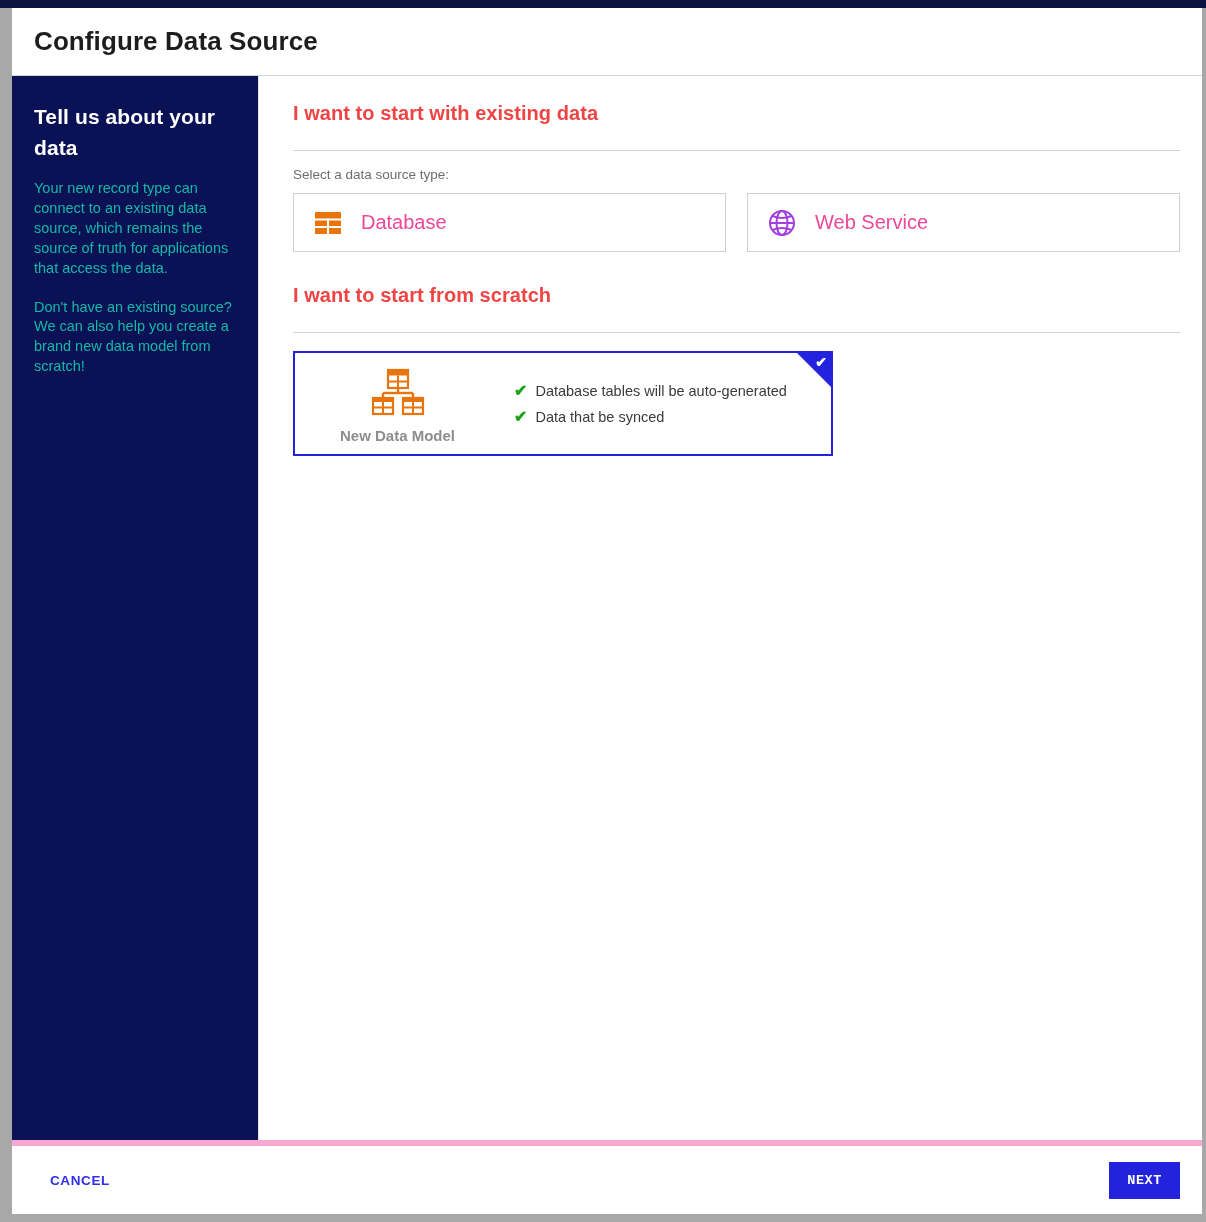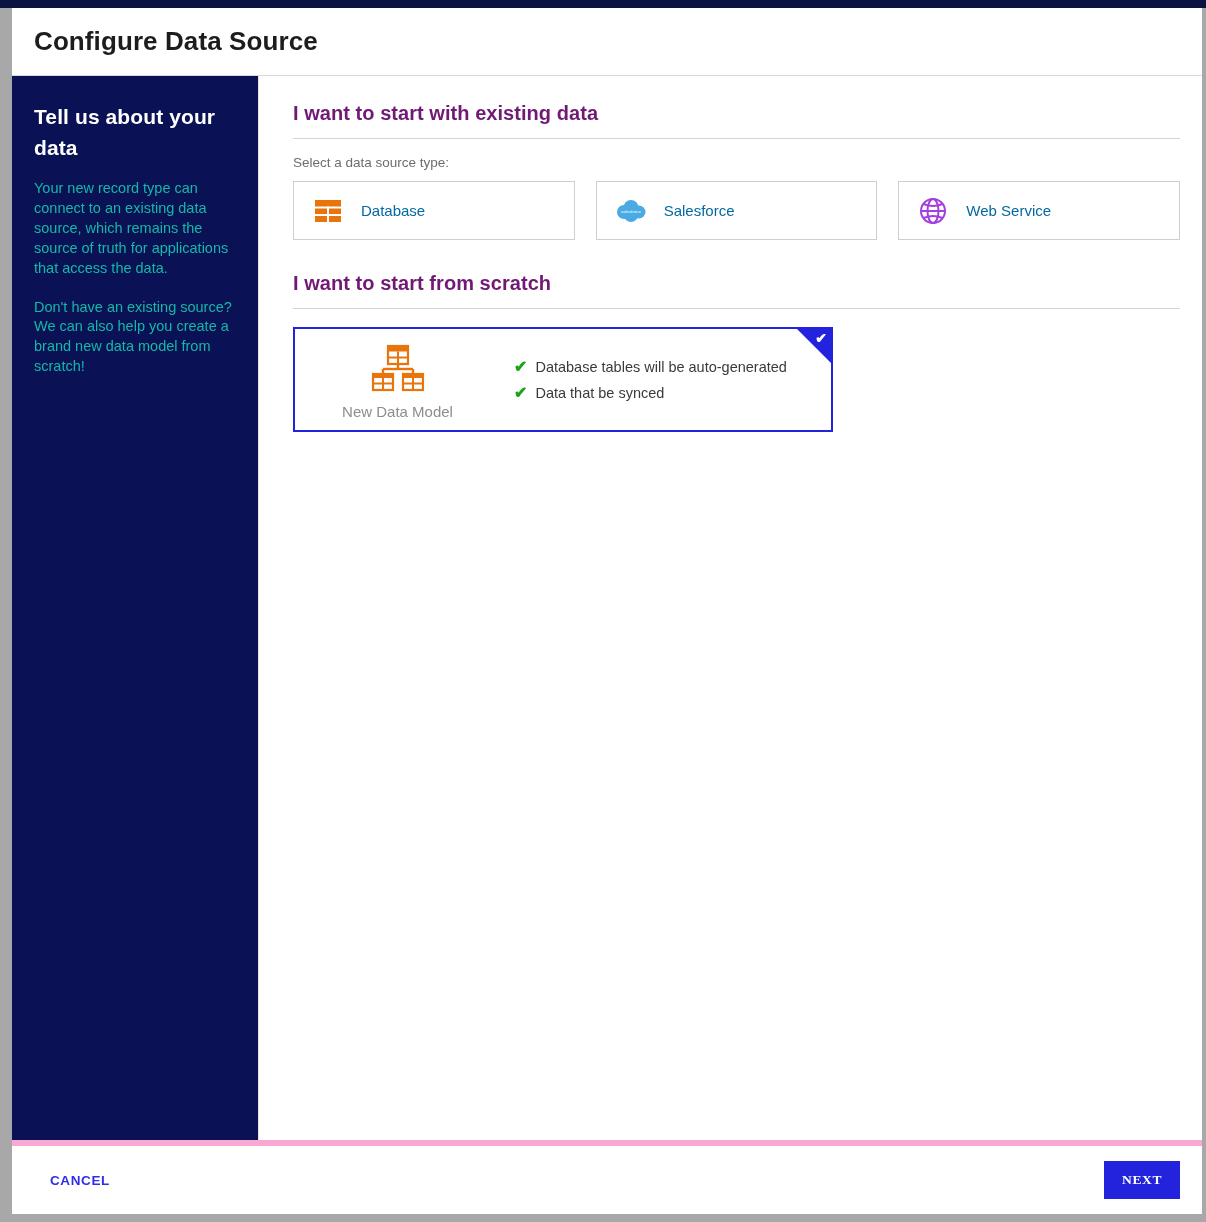--- a/index.html
+++ b/index.html
@@ -106,22 +106,22 @@
     flex: 1 1 auto;
     background: #ffffff;
     padding: 26px 22px 0 34px;
     position: relative;
     border-left: 1px solid #e3e3e3;
   }
 
   .section-heading {
     font-size: 20px;
     font-weight: bold;
-    color: #701a75;
-    padding-bottom: 13px;
+    color: #ef4444;
+    padding-bottom: 25px;
     border-bottom: 1px solid #d4d4d4;
     letter-spacing: 0.05px;
   }
 
   .subtle-label {
     font-size: 13.5px;
     color: #6d6d6d;
     margin: 16px 0 11px 0;
   }
 
@@ -143,22 +143,22 @@
   .source-card .icon-wrap {
     width: 34px;
     height: 34px;
     display: flex;
     align-items: center;
     justify-content: center;
     flex: 0 0 34px;
   }
   .source-card .card-label {
     margin-left: 16px;
-    font-size: 15px;
-    color: #0369a1;
+    font-size: 20px;
+    color: #ec4899;
   }
 
   
   .section-heading.second { margin-top: 32px; }
 
   .scratch-row { margin-top: 18px; }
 
   .scratch-card {
     position: relative;
     width: 540px;
@@ -172,20 +172,21 @@
   }
 
   .scratch-icon-col {
     width: 205px;
     flex: 0 0 205px;
     display: flex;
     flex-direction: column;
     align-items: center;
     justify-content: flex-end;
     padding-top: 4px;
+    font-weight: bold;
   }
   .scratch-icon-col .dm-label {
     margin-top: 7px;
     font-size: 15px;
     color: #8d8d8d;
   }
 
   .scratch-features {
     flex: 1 1 auto;
     padding-left: 14px;
@@ -244,21 +245,21 @@
     font-weight: bold;
     color: #2f2fe8;
     letter-spacing: 0.6px;
     cursor: pointer;
     text-decoration: none;
   }
   .next-button {
     background: #2322dd;
     color: #ffffff;
     border: none;
-    font-family: Liberation Serif, serif;
+    font-family: Liberation Mono, monospace;
     font-size: 13.5px;
     font-weight: bold;
     letter-spacing: 0.6px;
     padding: 11px 18px;
     cursor: pointer;
   }
 </style>
 </head>
 <body>
 
@@ -294,35 +295,20 @@
               <rect x="1" y="1" width="26" height="22" fill="#e8740c"></rect>
               <rect x="1" y="7.5" width="26" height="2" fill="#ffffff"></rect>
               <rect x="1" y="15" width="26" height="2" fill="#ffffff"></rect>
               <rect x="13" y="7.5" width="2" height="15.5" fill="#ffffff"></rect>
             </svg>
           </span>
           <span class="card-label">Database</span>
         </div>
 
 
-        <div class="source-card">
-          <span class="icon-wrap">
-            <svg width="34" height="24" viewBox="0 0 34 24">
-              <g fill="#4aaae4">
-                <circle cx="10" cy="13" r="7"></circle>
-                <circle cx="17" cy="8.5" r="7.5"></circle>
-                <circle cx="25" cy="13" r="6.5"></circle>
-                <circle cx="17" cy="16" r="7"></circle>
-                <rect x="9" y="9" width="17" height="9" rx="4"></rect>
-              </g>
-              <text x="17" y="14.4" font-family="'Liberation Sans',sans-serif" font-size="4.4" fill="#ffffff" text-anchor="middle">salesforce</text>
-            </svg>
-          </span>
-          <span class="card-label">Salesforce</span>
-        </div>
 
         <div class="source-card">
           <span class="icon-wrap">
             <svg width="28" height="28" viewBox="0 0 28 28">
               <g fill="none" stroke="#a33ee0" stroke-width="2">
                 <circle cx="14" cy="14" r="12"></circle>
                 <ellipse cx="14" cy="14" rx="5.5" ry="12"></ellipse>
                 <line x1="2" y1="14" x2="26" y2="14"></line>
                 <path d="M4.5 7 Q14 11 23.5 7"></path>
                 <path d="M4.5 21 Q14 17 23.5 21"></path>

